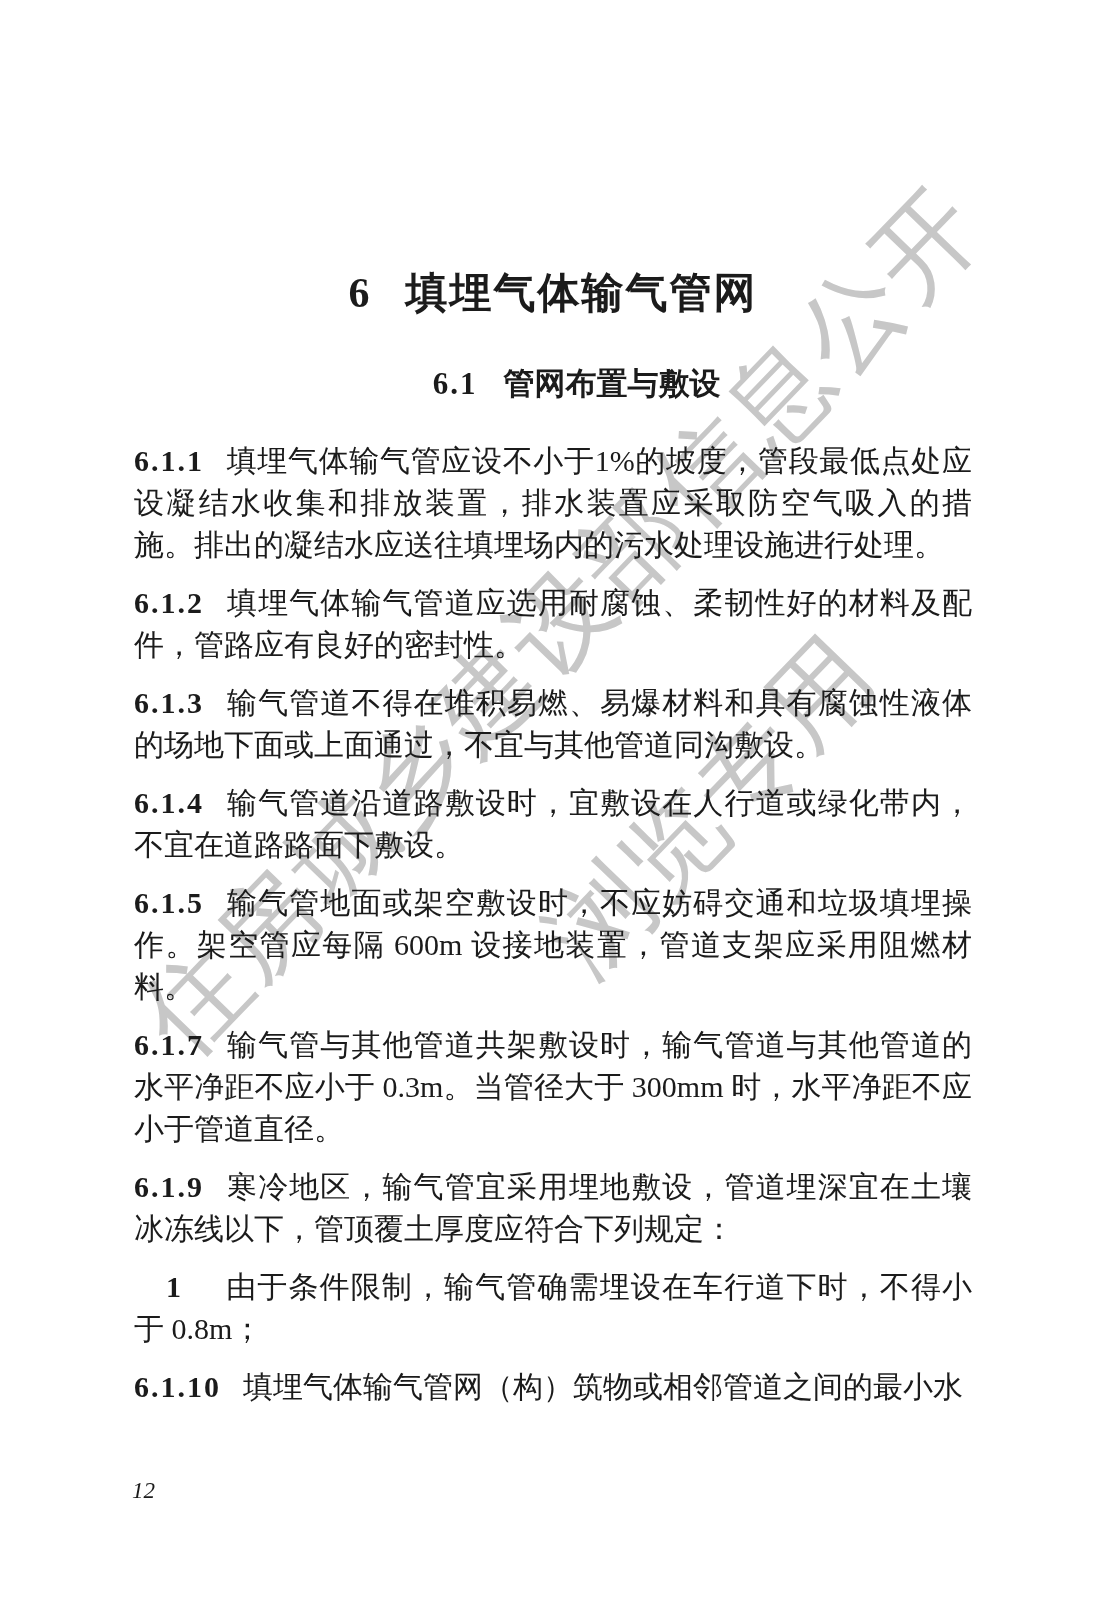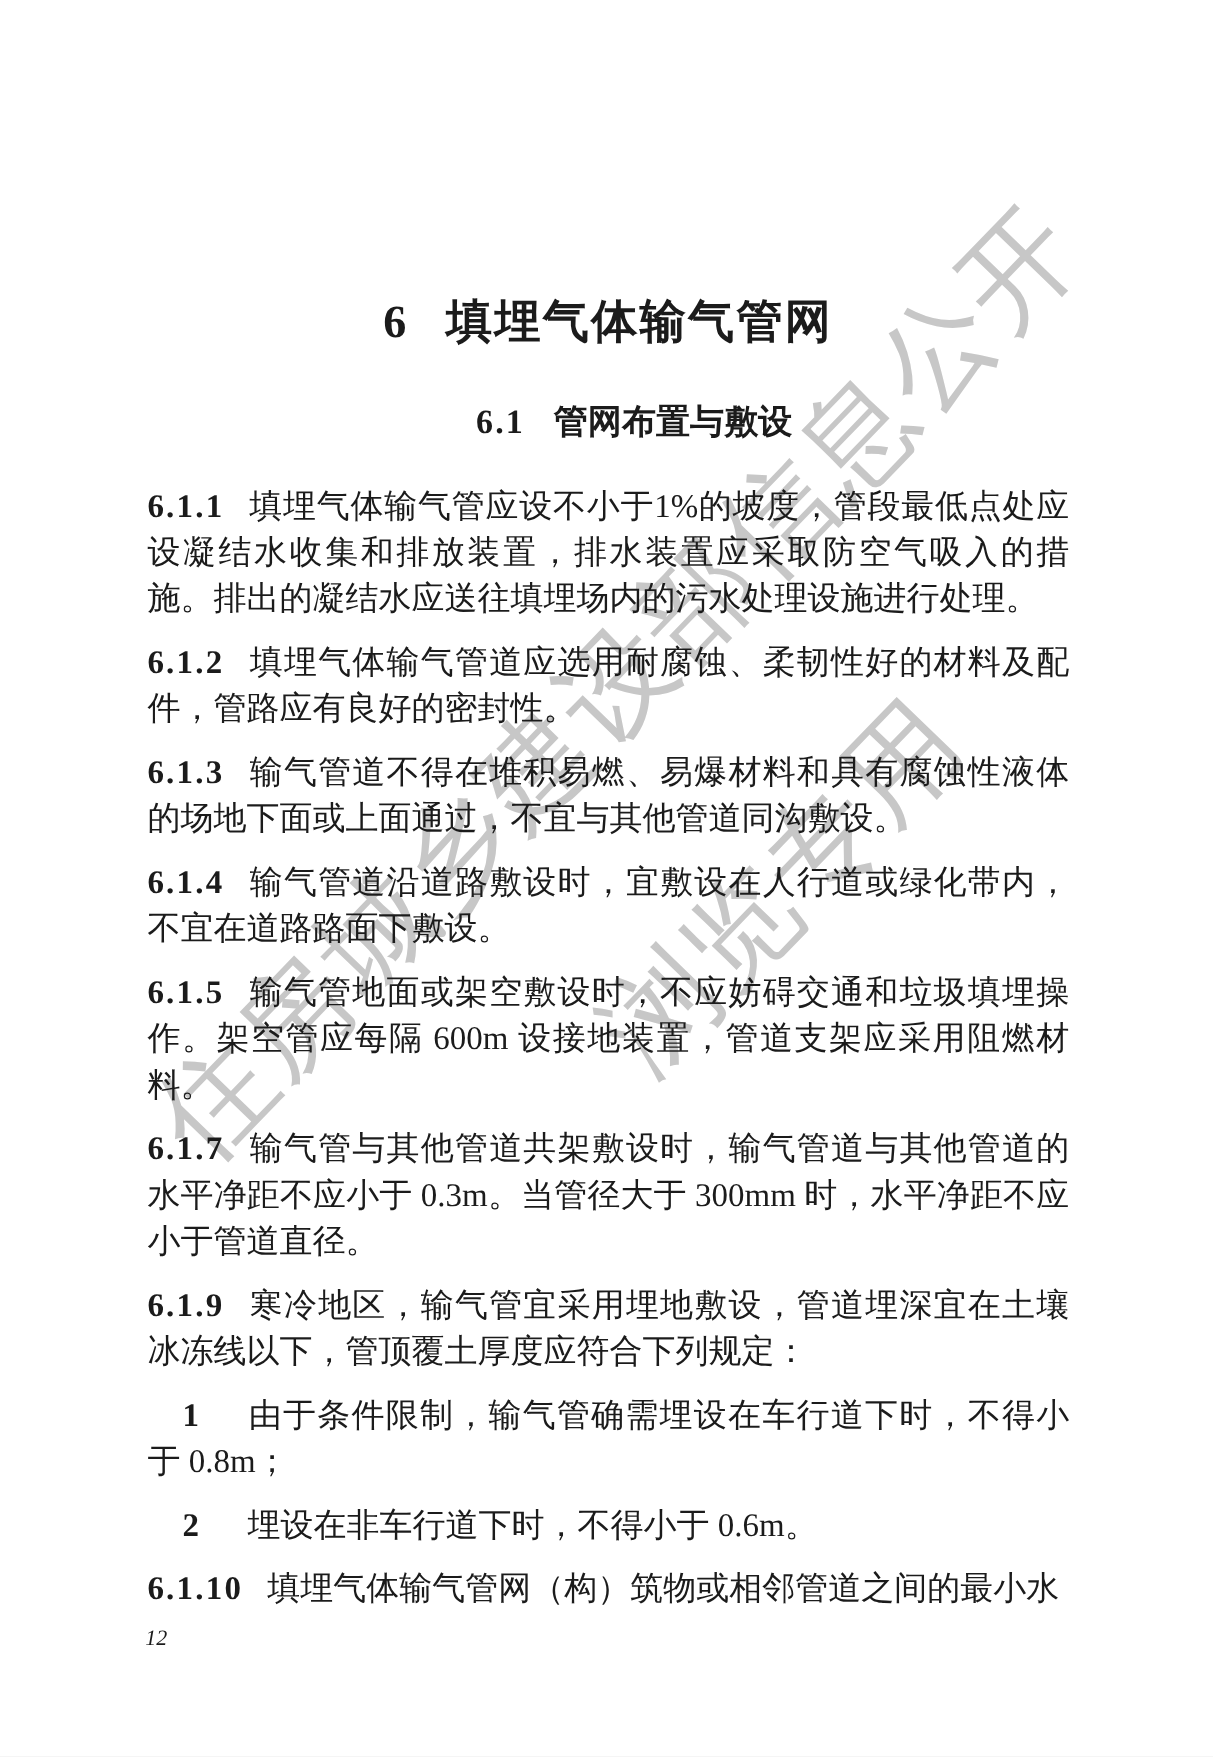--- a/index.html
+++ b/index.html
@@ -76,21 +76,21 @@
     letter-spacing: 2px;
     margin-right: 22px;
   }
   .clause.sub { text-indent: 32px; }
   .clause.sub .num { margin-right: 44px; letter-spacing: 0; }
   .page-number {
     position: absolute;
     left: 132px;
     top: 1478px;
     font-style: italic;
-    font-size: 20px;
+    font-size: 23px;
     z-index: 1;
     font-family: "Liberation Serif", "DejaVu Serif", serif;
   }
 </style>
 </head>
 <body>
 
 <div class="page">
 
   <div class="watermark wm1">住房城乡建设部信息公开</div>
@@ -123,23 +123,20 @@
     </p>
     <p class="clause">
       <span class="num">6.1.7</span><span>输气管与其他管道共架敷设时，输气管道与其他管道的水平净距不应小于 0.3m。当管径大于 300mm 时，水平净距不应小于管道直径。</span>
     </p>
     <p class="clause">
       <span class="num">6.1.9</span><span>寒冷地区，输气管宜采用埋地敷设，管道埋深宜在土壤冰冻线以下，管顶覆土厚度应符合下列规定：</span>
     </p>
     <p class="clause sub">
       <span class="num">1</span><span>由于条件限制，输气管确需埋设在车行道下时，不得小于 0.8m；</span>
     </p>
-    <p class="clause sub">
-      <span class="num">2</span><span>埋设在非车行道下时，不得小于 0.6m。</span>
-    </p>
     <p class="clause">
       <span class="num">6.1.10</span><span>填埋气体输气管网（构）筑物或相邻管道之间的最小水</span>
     </p>
 
   </div>
 
   <div class="page-number">12</div>
 
 </div>
 

